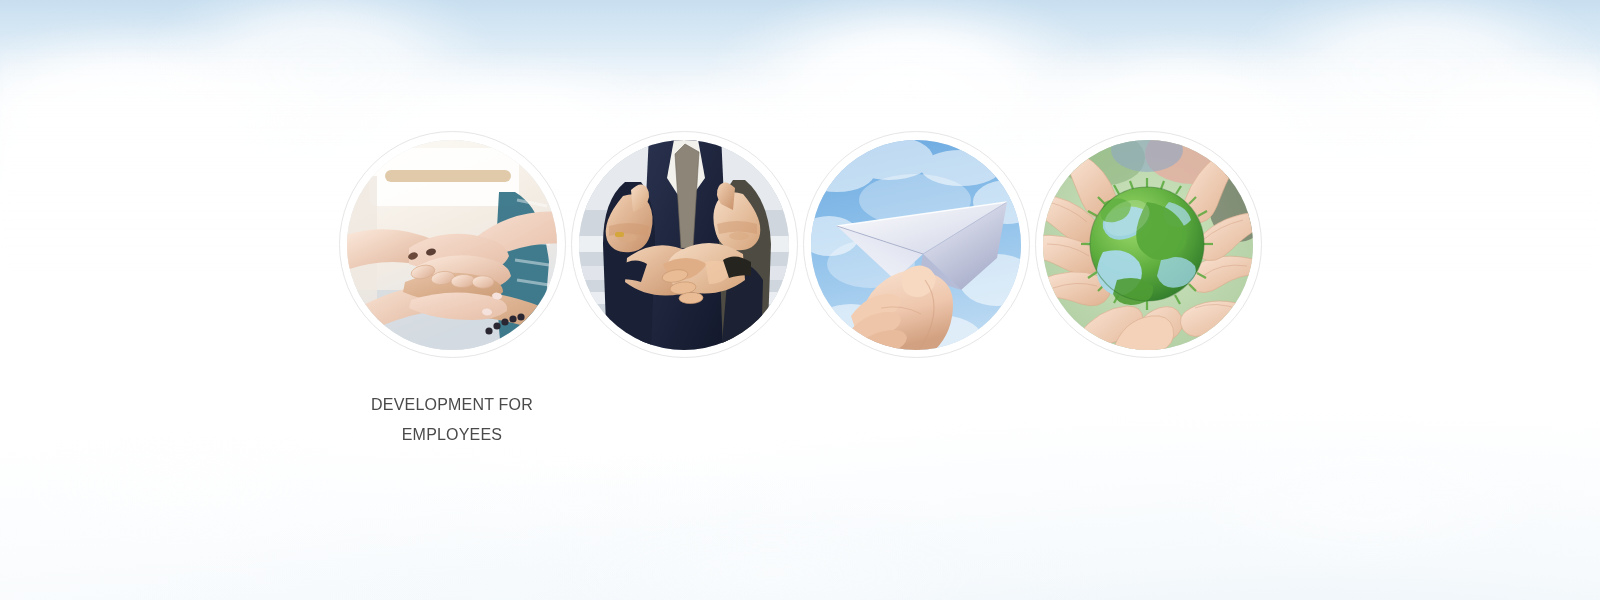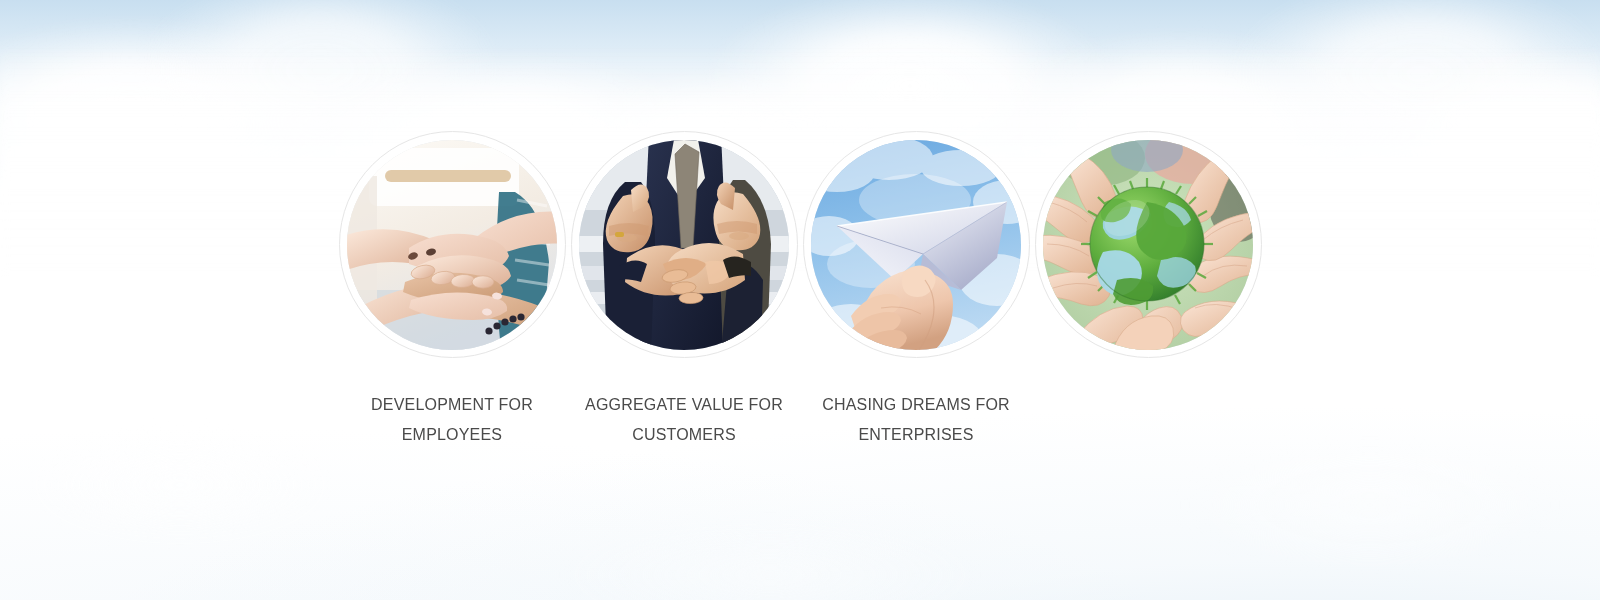--- a/index.html
+++ b/index.html
@@ -271,21 +271,20 @@
                 <ellipse cx="112" cy="158" rx="12" ry="5.6" transform="rotate(-2 112 158)"></ellipse>
               </g>
               <path d="M126 122 q18 -4 28 6 q-6 16 -24 16z" fill="#f0c8a6" opacity=".8"></path>
             </g>
 
             <path d="M40 126 q16 -10 28 -2 l-6 18 q-14 -4 -22 -2z" fill="#1a2036"></path>
             <path d="M172 122 q-16 -10 -28 -2 l6 18 q14 -4 22 -2z" fill="#26241f"></path>
           </svg>
         </div>
       </div>
-      <div class="value-label">AGGREGATE VALUE FOR CUSTOMERS</div>
     </div>
 
     <div class="value-item">
       <div class="circle-frame">
         <div class="circle-photo">
           <svg viewBox="0 0 210 210" preserveAspectRatio="xMidYMid slice" aria-hidden="true">
             <defs>
               <linearGradient id="g3sky" x1="0" y1="0" x2="0.2" y2="1">
                 <stop offset="0%" stop-color="#6aa8e0"></stop>
                 <stop offset="48%" stop-color="#8dc0ea"></stop>
@@ -343,21 +342,20 @@
               <path d="M40 176 q16 -22 38 -22 q10 0 12 8 q-2 10 -16 14 q-20 6 -30 12z" fill="#f2cdb2"></path>
               <path d="M36 194 q18 -22 42 -22 q10 0 12 8 q-2 10 -18 14 q-22 6 -34 12z" fill="#eec5a8"></path>
               <path d="M40 210 q20 -20 44 -20 q10 0 12 8 q-2 10 -18 14z" fill="#e8bb9c"></path>
               <path d="M92 132 q16 -12 28 -2 q8 8 2 18 q-8 12 -22 8 q-12 -4 -8 -24z" fill="#f7d9c2"></path>
               <path d="M114 140 q12 16 8 38 q-3 16 -14 32" stroke="#cf9f7f" stroke-width="1.2" fill="none" opacity=".55"></path>
               <path d="M70 168 q22 -4 40 6" stroke="#d6a484" stroke-width="1" fill="none" opacity=".5"></path>
             </g>
           </svg>
         </div>
       </div>
-      <div class="value-label">CHASING DREAMS FOR ENTERPRISES</div>
     </div>
 
     <div class="value-item">
       <div class="circle-frame">
         <div class="circle-photo">
           <svg viewBox="0 0 210 210" preserveAspectRatio="xMidYMid slice" aria-hidden="true">
             <defs>
               <radialGradient id="g4globe" cx="0.38" cy="0.32" r="0.75">
                 <stop offset="0%" stop-color="#9fdc6e"></stop>
                 <stop offset="55%" stop-color="#5fae3e"></stop>

